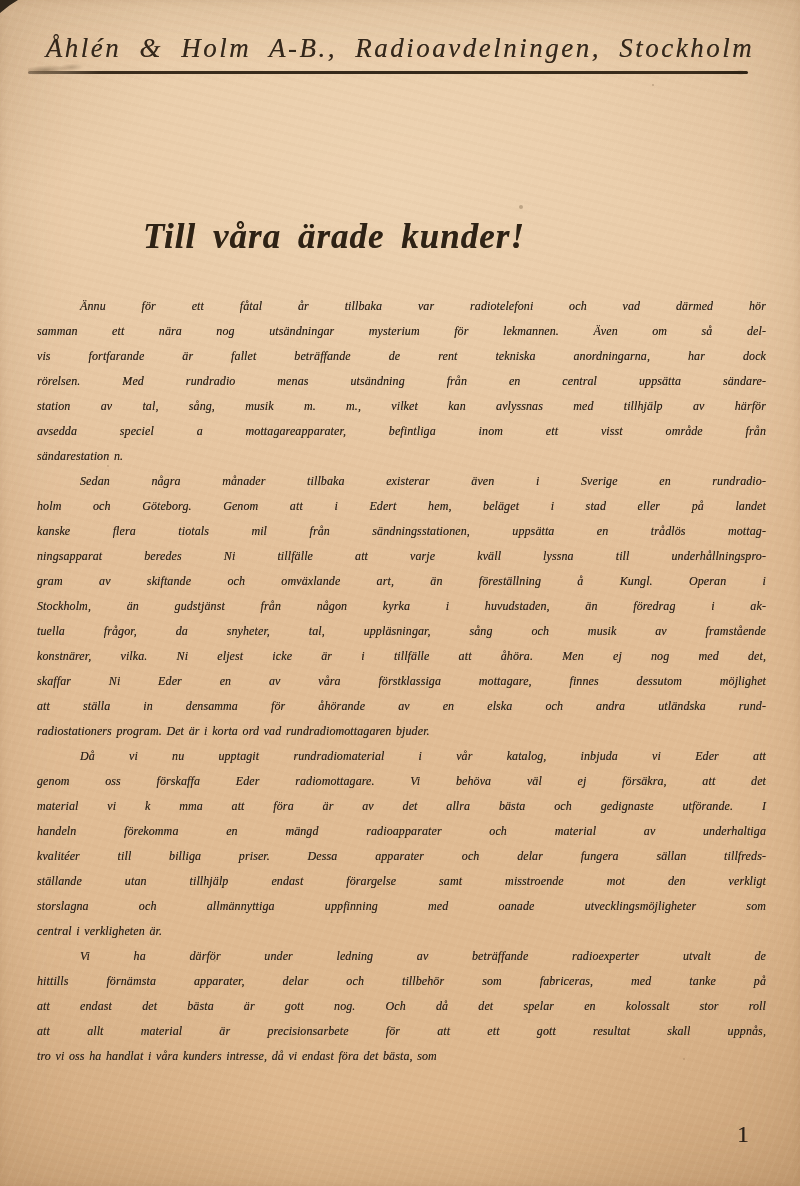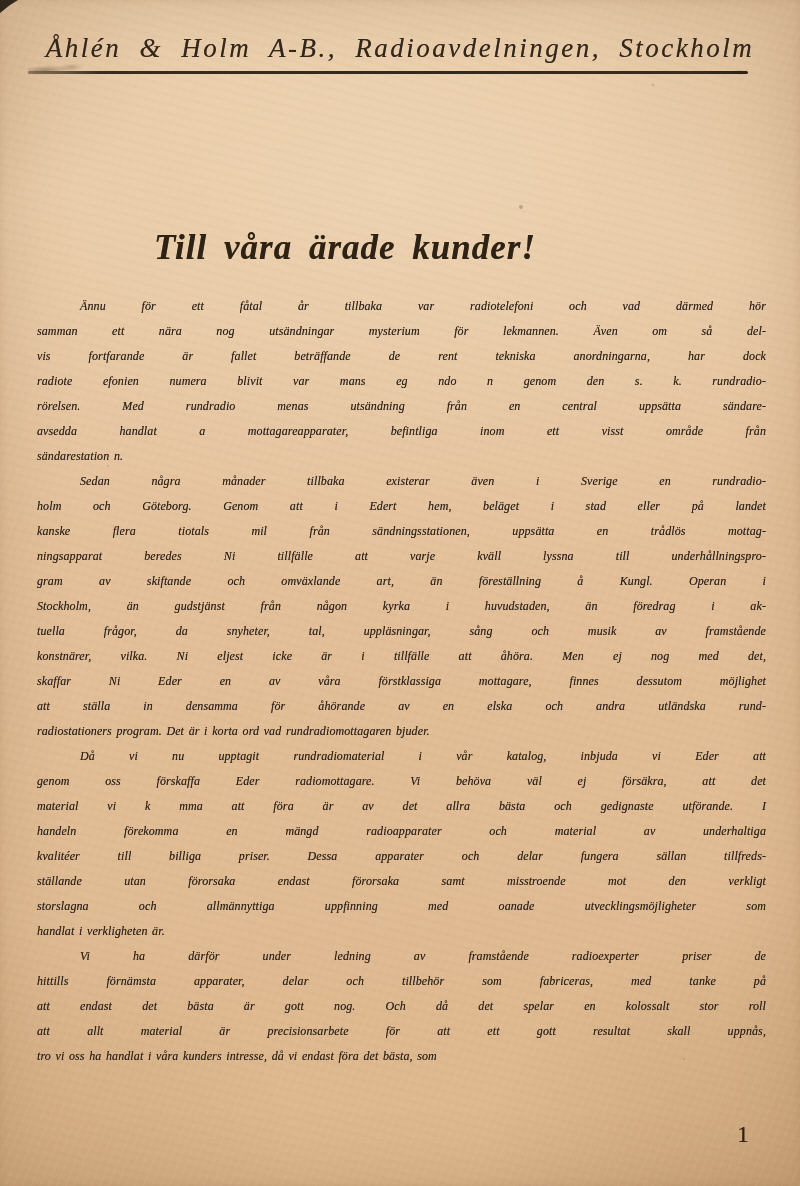--- a/index.html
+++ b/index.html
@@ -46,21 +46,21 @@
     content:""; position:absolute; right:-2px; top:-1px; width:16px; height:5px;
     background:radial-gradient(60% 60% at 40% 50%, rgba(46,35,21,.85), rgba(46,35,21,0) 75%);
   }
   .ink-smudge {
     position:absolute; top:64px; left:28px; width:60px; height:10px; transform:rotate(-3deg);
     background:
       radial-gradient(55% 70% at 28% 55%, rgba(70,52,30,.38), rgba(70,52,30,0) 70%),
       radial-gradient(30% 55% at 72% 40%, rgba(70,52,30,.26), rgba(70,52,30,0) 70%);
   }
   .page-title {
-    position:absolute; top:216px; left:142px; margin:12px;
+    position:absolute; top:216px; left:142px; margin:1px;
     font-style:italic; font-weight:600;
     font-size:35px; letter-spacing:1px; word-spacing:7px;
     color:#2e2215;
     text-shadow:0 0 .5px rgba(46,34,21,.5);
   }
   .body-text {
     position:absolute; top:294px; left:37px; width:729px;
     font-style:italic; font-size:12px; line-height:25px;
     letter-spacing:.1px; word-spacing:1.5px;
     color:#2b2119;
@@ -92,44 +92,44 @@
 <div class="page">
   <div class="corner-mark"></div>
   <div class="letterhead">Åhlén &amp; Holm A-B., Radioavdelningen, Stockholm</div>
   <div class="header-rule"></div>
   <div class="ink-smudge"></div>
   <h1 class="page-title">Till våra ärade kunder!</h1>
   <div class="body-text">
       <div class="line indent">Ännu för ett fåtal år tillbaka var radiotelefoni och vad därmed hör</div>
       <div class="line">samman ett nära nog utsändningar mysterium för lekmannen. Även om så del-</div>
       <div class="line">vis fortfarande är fallet beträffande de rent tekniska anordningarna, har dock</div>
-      <div class="line">radiote efonien numera blivit var mans eg ndo n genom den s. k. rundradio-</div>
       <div class="line">rörelsen. Med rundradio menas utsändning från en central uppsätta sändare-</div>
-      <div class="line">avsedda handlat a mottagareapparater, befintliga inom ett visst område från</div>
+      <div class="line">station av tal, sång, musik m. m., vilket kan avlyssnas med tillhjälp av härför</div>
+      <div class="line">avsedda speciel a mottagareapparater, befintliga inom ett visst område från</div>
       <div class="line last">sändarestation n.</div>
       <div class="line indent">Sedan några månader tillbaka existerar även i Sverige en rundradio-</div>
       <div class="line">holm och Göteborg. Genom att i Edert hem, beläget i stad eller på landet</div>
       <div class="line">kanske flera tiotals mil från sändningsstationen, uppsätta en trådlös mottag-</div>
       <div class="line">ningsapparat beredes Ni tillfälle att varje kväll lyssna till underhållningspro-</div>
       <div class="line">gram av skiftande och omväxlande art, än föreställning å Kungl. Operan i</div>
       <div class="line">Stockholm, än gudstjänst från någon kyrka i huvudstaden, än föredrag i ak-</div>
       <div class="line">tuella frågor, da snyheter, tal, uppläsningar, sång och musik av framstående</div>
       <div class="line">konstnärer, vilka. Ni eljest icke är i tillfälle att åhöra. Men ej nog med det,</div>
       <div class="line">skaffar Ni Eder en av våra förstklassiga mottagare, finnes dessutom möjlighet</div>
       <div class="line">att ställa in densamma för åhörande av en elska och andra utländska rund-</div>
       <div class="line last">radiostationers program. Det är i korta ord vad rundradiomottagaren bjuder.</div>
       <div class="line indent">Då vi nu upptagit rundradiomaterial i vår katalog, inbjuda vi Eder att</div>
       <div class="line">genom oss förskaffa Eder radiomottagare. Vi behöva väl ej försäkra, att det</div>
       <div class="line">material vi k mma att föra är av det allra bästa och gedignaste utförande. I</div>
       <div class="line">handeln förekomma en mängd radioapparater och material av underhaltiga</div>
       <div class="line">kvalitéer till billiga priser. Dessa apparater och delar fungera sällan tillfreds-</div>
-      <div class="line">ställande utan förorsaka endast förorsaka samt misstroende mot den verkligt</div>
+      <div class="line">ställande utan tillhjälp endast förargelse samt misstroende mot den verkligt</div>
       <div class="line">storslagna och allmännyttiga uppfinning med oanade utvecklingsmöjligheter som</div>
-      <div class="line last">handlat i verkligheten är.</div>
-      <div class="line indent">Vi ha därför under ledning av framstående radioexperter priser de</div>
+      <div class="line last">central i verkligheten är.</div>
+      <div class="line indent">Vi ha därför under ledning av beträffande radioexperter utvalt de</div>
       <div class="line">hittills förnämsta apparater, delar och tillbehör som fabriceras, med tanke på</div>
       <div class="line">att endast det bästa är gott nog. Och då det spelar en kolossalt stor roll</div>
       <div class="line">att allt material är precisionsarbete för att ett gott resultat skall uppnås,</div>
       <div class="line last">tro vi oss ha handlat i våra kunders intresse, då vi endast föra det bästa, som</div>
     </div>
   <div class="page-number">1</div>
   <div class="paper-specks"></div>
 </div>
 
 </body></html>

